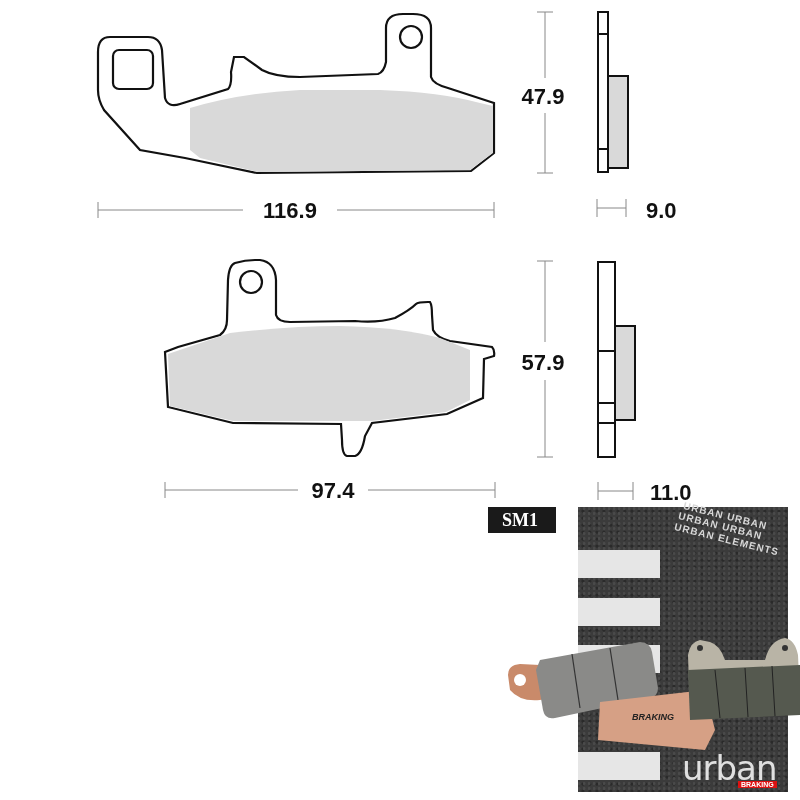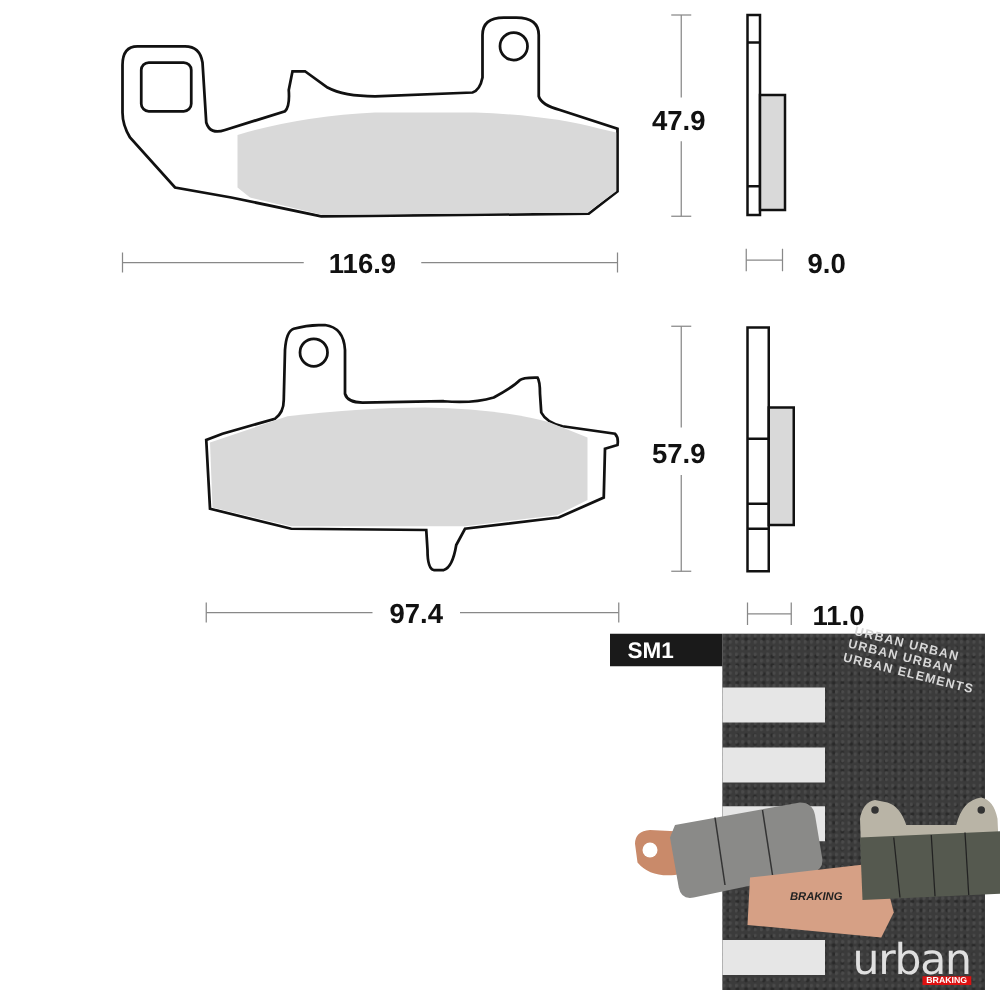--- a/index.html
+++ b/index.html
@@ -4,21 +4,21 @@
 <style>
   html,body{margin:0;padding:0;background:#fff;}
   body{width:800px;height:800px;position:relative;overflow:hidden;font-family:"Liberation Sans",sans-serif;}
   svg.main{position:absolute;left:0;top:0;}
   .dim{font-family:"Liberation Sans",sans-serif;font-weight:bold;font-size:22px;fill:#111;}
   .pkg{position:absolute;left:578px;top:507px;width:210px;height:285px;background:#3a3a3a;overflow:hidden;}
   .pkg-noise{position:absolute;inset:0;background:
     radial-gradient(circle at 20% 30%, #4a4a4a 0 1px, transparent 2px) 0 0/5px 5px,
     radial-gradient(circle at 70% 60%, #2a2a2a 0 1px, transparent 2px) 0 0/7px 7px,
     #3b3b3b;}
-  .label-sm1{position:absolute;left:488px;top:507px;width:90px;height:26px;background:#1a1a1a;color:#fff;font-weight:bold;font-size:18px;line-height:26px;padding-left:14px;box-sizing:border-box;font-family:Liberation Sans, sans-serif;}
+  .label-sm1{position:absolute;left:488px;top:507px;width:68px;height:26px;background:#1a1a1a;color:#fff;font-weight:bold;font-size:18px;line-height:26px;padding-left:14px;box-sizing:border-box;font-family:Liberation Serif, serif;}
   .stripe{position:absolute;left:578px;width:82px;height:28px;background:#e6e6e6;}
   .urban-txt{position:absolute;color:#d8d8d8;font-weight:bold;font-size:10px;letter-spacing:1px;transform:rotate(14deg);transform-origin:left top;white-space:nowrap;font-family:"Liberation Sans",sans-serif;}
   .logo{position:absolute;left:682px;top:748px;color:#e0e0e0;font-size:34px;font-family:"DejaVu Sans",sans-serif;letter-spacing:-1px;}
   .logo-tag{position:absolute;left:738px;top:781px;background:#d11;color:#fff;font-size:7px;font-weight:bold;padding:0 3px;font-family:"Liberation Sans",sans-serif;}
 </style>
 </head>
 <body>
 
 <svg class="main" width="800" height="800" viewBox="0 0 800 800">
 

